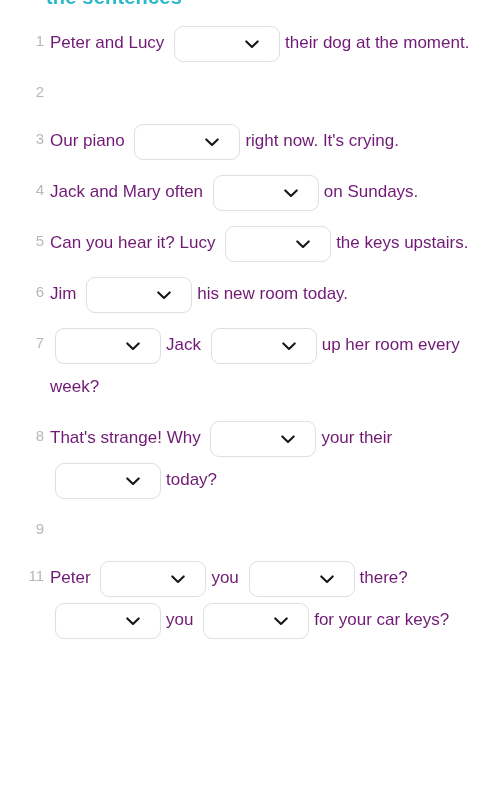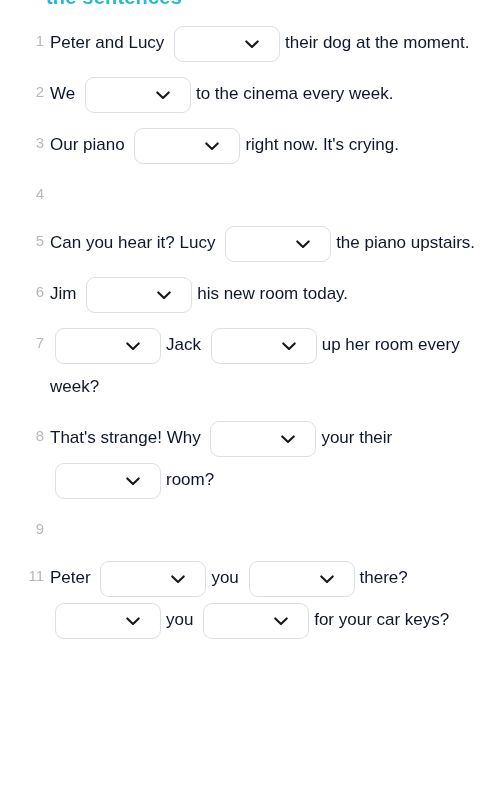--- a/index.html
+++ b/index.html
@@ -72,21 +72,21 @@
     text-align: right;
     font-size: 15px;
     color: #b4b8bd;
     line-height: 24px;
     font-weight: 400;
   }
 
   .item-body {
     font-size: 17px;
     line-height: 42px;
-    color: #0f172a;
+    color: #701a75;
     word-spacing: 0px;
   }
 
   .frag {
     white-space: pre-wrap;
   }
 
   
   .sel {
     display: inline-block;
@@ -136,36 +136,36 @@
   <div class="heading-clip">
     <div class="heading-text">the sentences</div>
   </div>
 
   <ol class="exercise-list" id="exercise-list">
       <li class="item"><span class="item-number">1</span><span class="item-body"><span class="frag">Peter and Lucy</span> <span class="sel" role="combobox"><span class="sel-value"></span><span class="chev">
               <svg viewBox="0 0 14 9" aria-hidden="true">
                 <path d="M1.3 1.4 L7 7 L12.7 1.4" fill="none" stroke="#15181c" stroke-width="2.1" stroke-linecap="round" stroke-linejoin="round"></path>
               </svg>
             </span></span><span class="frag">their dog at the moment.</span> </span></li>
-      <li class="item"><span class="item-number">2</span><span class="item-body"><span class="frag">We</span> <span class="sel" role="combobox"><span class="sel-value"></span><span class="chev">
-              <svg viewBox="0 0 14 9" aria-hidden="true">
-                <path d="M1.3 1.4 L7 7 L12.7 1.4" fill="none" stroke="#15181c" stroke-width="2.1" stroke-linecap="round" stroke-linejoin="round"></path>
-              </svg>
-            </span></span><span class="frag">to the cinema every week.</span> </span></li>
+      <li class="item"><span class="item-number">2</span></li>
       <li class="item"><span class="item-number">3</span><span class="item-body"><span class="frag">Our piano</span> <span class="sel" role="combobox"><span class="sel-value"></span><span class="chev">
               <svg viewBox="0 0 14 9" aria-hidden="true">
                 <path d="M1.3 1.4 L7 7 L12.7 1.4" fill="none" stroke="#15181c" stroke-width="2.1" stroke-linecap="round" stroke-linejoin="round"></path>
               </svg>
             </span></span><span class="frag">right now. It's crying.</span> </span></li>
-      <li class="item"><span class="item-number">4</span></li>
+      <li class="item"><span class="item-number">4</span><span class="item-body"><span class="frag">Jack and Mary often</span> <span class="sel" role="combobox"><span class="sel-value"></span><span class="chev">
+              <svg viewBox="0 0 14 9" aria-hidden="true">
+                <path d="M1.3 1.4 L7 7 L12.7 1.4" fill="none" stroke="#15181c" stroke-width="2.1" stroke-linecap="round" stroke-linejoin="round"></path>
+              </svg>
+            </span></span><span class="frag">on Sundays.</span> </span></li>
       <li class="item"><span class="item-number">5</span><span class="item-body"><span class="frag">Can you hear it? Lucy</span> <span class="sel" role="combobox"><span class="sel-value"></span><span class="chev">
               <svg viewBox="0 0 14 9" aria-hidden="true">
                 <path d="M1.3 1.4 L7 7 L12.7 1.4" fill="none" stroke="#15181c" stroke-width="2.1" stroke-linecap="round" stroke-linejoin="round"></path>
               </svg>
-            </span></span><span class="frag">the piano upstairs.</span> </span></li>
+            </span></span><span class="frag">the keys upstairs.</span> </span></li>
       <li class="item"><span class="item-number">6</span><span class="item-body"><span class="frag">Jim</span> <span class="sel" role="combobox"><span class="sel-value"></span><span class="chev">
               <svg viewBox="0 0 14 9" aria-hidden="true">
                 <path d="M1.3 1.4 L7 7 L12.7 1.4" fill="none" stroke="#15181c" stroke-width="2.1" stroke-linecap="round" stroke-linejoin="round"></path>
               </svg>
             </span></span><span class="frag">his new room today.</span> </span></li>
       <li class="item"><span class="item-number">7</span><span class="item-body"><span class="sel" role="combobox"><span class="sel-value"></span><span class="chev">
               <svg viewBox="0 0 14 9" aria-hidden="true">
                 <path d="M1.3 1.4 L7 7 L12.7 1.4" fill="none" stroke="#15181c" stroke-width="2.1" stroke-linecap="round" stroke-linejoin="round"></path>
               </svg>
             </span></span><span class="frag">Jack</span> <span class="sel" role="combobox"><span class="sel-value"></span><span class="chev">
@@ -174,21 +174,21 @@
               </svg>
             </span></span><span class="frag">up her room every week?</span> </span></li>
       <li class="item"><span class="item-number">8</span><span class="item-body"><span class="frag">That's strange! Why</span> <span class="sel" role="combobox"><span class="sel-value"></span><span class="chev">
               <svg viewBox="0 0 14 9" aria-hidden="true">
                 <path d="M1.3 1.4 L7 7 L12.7 1.4" fill="none" stroke="#15181c" stroke-width="2.1" stroke-linecap="round" stroke-linejoin="round"></path>
               </svg>
             </span></span><span class="frag">your their</span> <span class="sel" role="combobox"><span class="sel-value"></span><span class="chev">
               <svg viewBox="0 0 14 9" aria-hidden="true">
                 <path d="M1.3 1.4 L7 7 L12.7 1.4" fill="none" stroke="#15181c" stroke-width="2.1" stroke-linecap="round" stroke-linejoin="round"></path>
               </svg>
-            </span></span><span class="frag">room?</span> </span></li>
+            </span></span><span class="frag">today?</span> </span></li>
       <li class="item"><span class="item-number">9</span></li>
       <li class="item"><span class="item-number">11</span><span class="item-body"><span class="frag">Peter</span> <span class="sel" role="combobox"><span class="sel-value"></span><span class="chev">
               <svg viewBox="0 0 14 9" aria-hidden="true">
                 <path d="M1.3 1.4 L7 7 L12.7 1.4" fill="none" stroke="#15181c" stroke-width="2.1" stroke-linecap="round" stroke-linejoin="round"></path>
               </svg>
             </span></span><span class="frag">you</span> <span class="sel" role="combobox"><span class="sel-value"></span><span class="chev">
               <svg viewBox="0 0 14 9" aria-hidden="true">
                 <path d="M1.3 1.4 L7 7 L12.7 1.4" fill="none" stroke="#15181c" stroke-width="2.1" stroke-linecap="round" stroke-linejoin="round"></path>
               </svg>
             </span></span><span class="frag">there?</span> <span class="sel" role="combobox"><span class="sel-value"></span><span class="chev">

